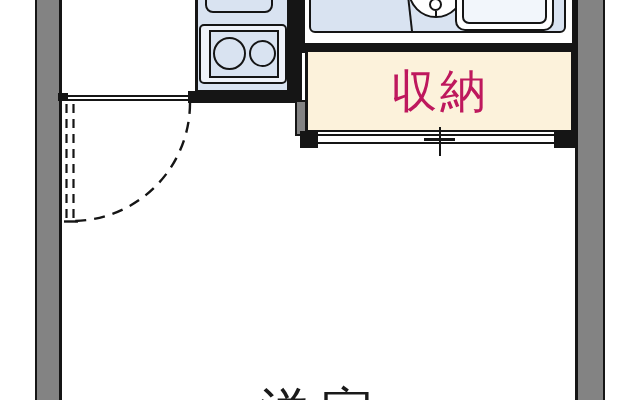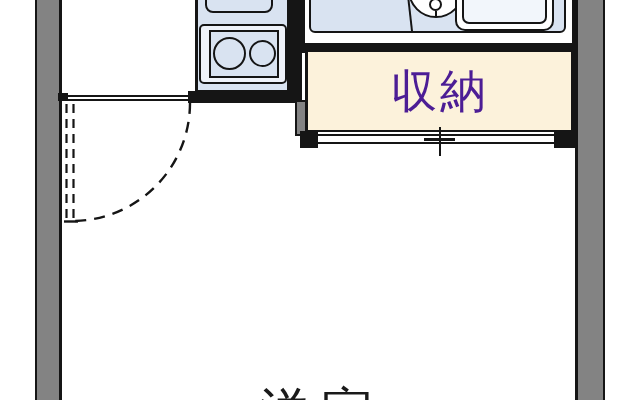--- a/index.html
+++ b/index.html
@@ -58,21 +58,21 @@
   .closet-left-stub{left:295px;top:100px;width:12px;height:36px;background:var(--wall-gray,#838383);
     border:2px solid var(--line-black,#111);}
   .closet-left-jamb{left:300px;top:131px;width:18px;height:17px;background:var(--line-black,#111);}
   .closet-right-jamb{left:554px;top:131px;width:24px;height:17px;background:var(--line-black,#111);}
   .slide-line{left:316px;width:240px;height:2px;background:var(--line-black,#111);}
   .s1{top:134px;} .s2{top:142px;}
   .slide-center-v{left:439px;top:127px;width:2px;height:29px;background:var(--line-black,#111);}
   .slide-center-h{left:424px;top:138px;width:31px;height:3px;background:var(--line-black,#111);}
 
   .closet-label{left:305px;top:52px;width:270px;height:80px;display:flex;align-items:center;justify-content:center;
-    font-size:46px;letter-spacing:3px;color:#4c1d95;}
+    font-size:46px;letter-spacing:3px;color:#be185d;}
   .room-label{left:259px;top:384px;font-size:50px;letter-spacing:13px;line-height:1.1;
     color:#1a1a1a;white-space:nowrap;}
 
   svg.overlay{position:absolute;left:0;top:0;pointer-events:none;}
 </style>
 </head>
 <body>
 
 <div class="canvas">
 

